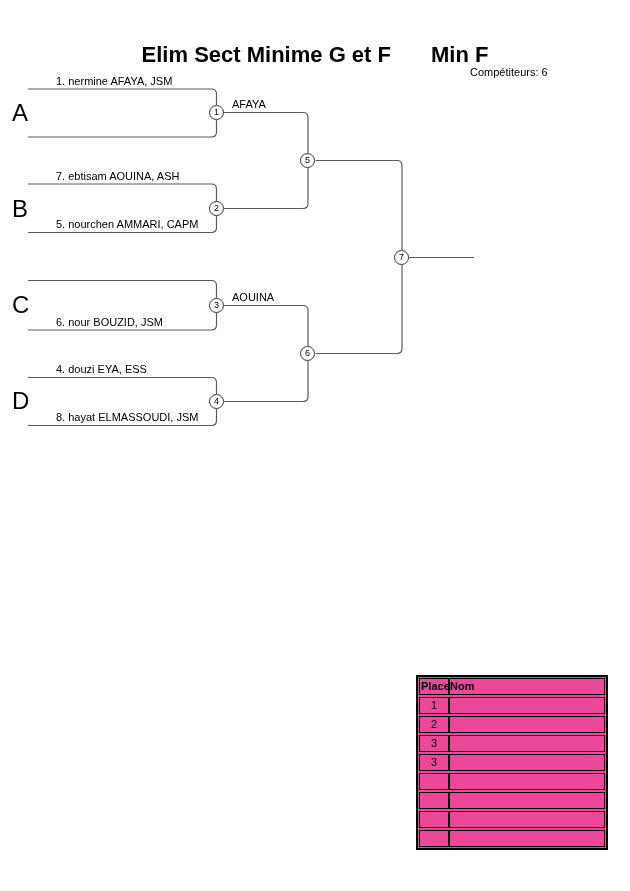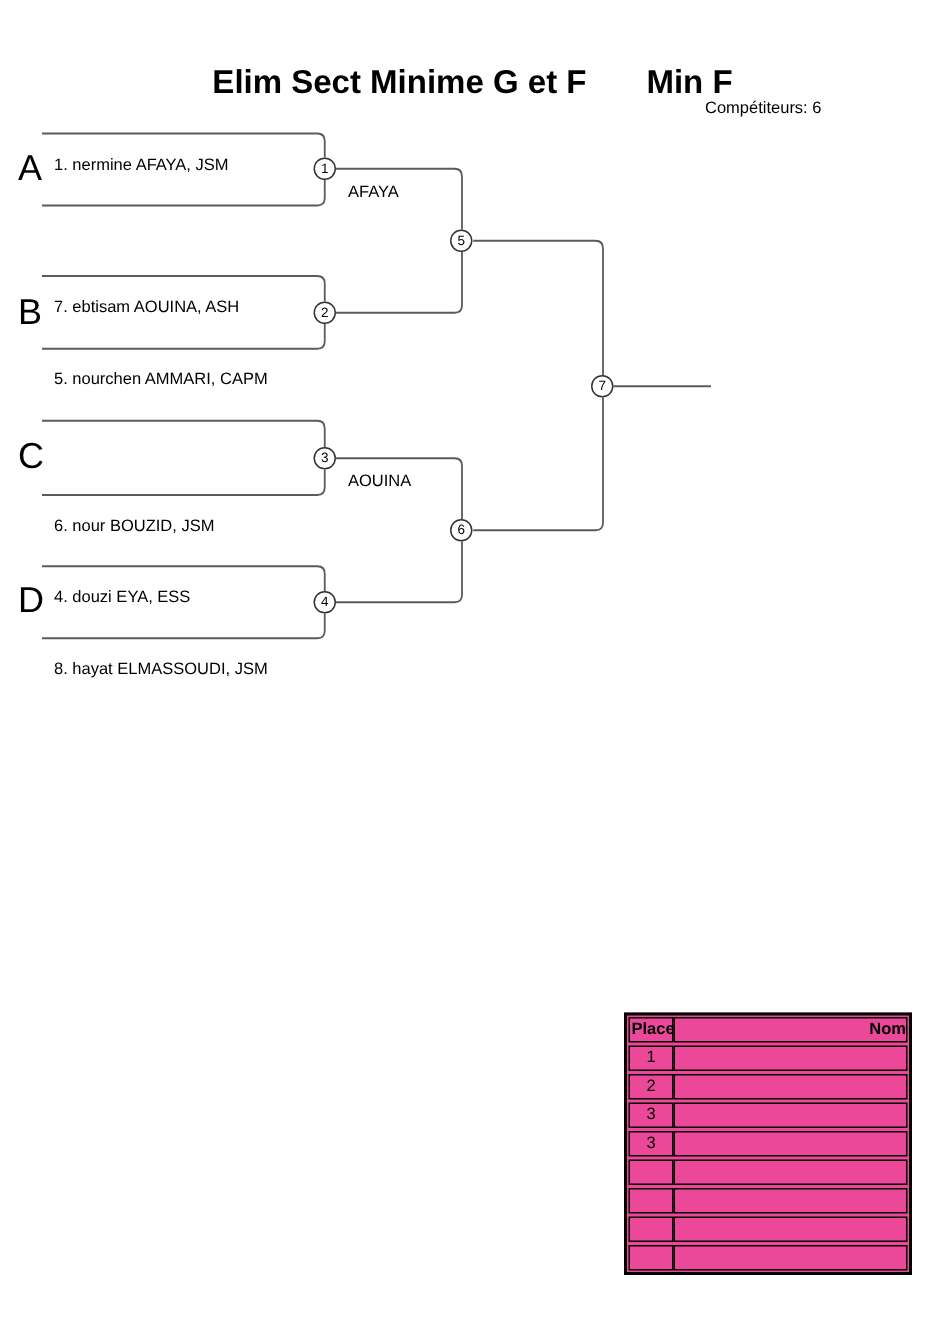--- a/index.html
+++ b/index.html
@@ -17,45 +17,45 @@
     position:absolute;left:470px;top:66px;width:130px;
     font-size:11px;text-align:left;white-space:nowrap;
   }
   
   .bracket-svg{position:absolute;left:0;top:0;width:630px;height:470px;}
   .bracket-svg path{fill:none;stroke:#5b5b5b;stroke-width:1.2;}
   .section-letter{
     position:absolute;left:12px;font-size:24px;line-height:26px;font-weight:400;
   }
   .player-label{
-    position:absolute;left:36px;font-size:11px;line-height:13px;white-space:nowrap;margin-top:29px;
+    position:absolute;left:56px;font-size:11px;line-height:13px;white-space:nowrap;
   }
   .winner-label{
-    position:absolute;left:232px;font-size:11px;line-height:13px;white-space:nowrap;margin-top:24px;
+    position:absolute;left:232px;font-size:11px;line-height:13px;white-space:nowrap;
   }
   .match-circle{
     position:absolute;width:13px;height:13px;border:1px solid #333;border-radius:50%;
     background:#fff;font-size:9px;line-height:13px;text-align:center;z-index:2;
   }
   
   .results-title{
     position:absolute;left:416px;top:653px;width:192px;
     text-align:center;font-size:12px;font-weight:bold;
   }
   .results-table{
     position:absolute;left:416px;top:675px;width:192px;box-sizing:border-box;
     border:2px solid #000;padding:1px;background:#ec4899;
   }
   .rt-row{display:flex;margin-bottom:2px;}
   .rt-row:last-child{margin-bottom:0;}
   .rt-cell{border:1px solid #000;box-sizing:border-box;font-size:11px;}
   .rt-place{width:30px;height:17px;line-height:15px;text-align:center;}
   .rt-nom{flex:1;height:17px;line-height:15px;}
   .rt-head .rt-place{font-weight:bold;text-align:left;padding-left:1px;}
-  .rt-head .rt-nom{font-weight:bold;text-align:right;}
+  .rt-head .rt-nom{font-weight:bold;text-align:left;}
 </style>
 </head>
 <body>
 
 <div class="page">
 
   <div class="title-row">
     <span>Elim Sect Minime G et F</span>
     <span>Min F</span>
   </div>

